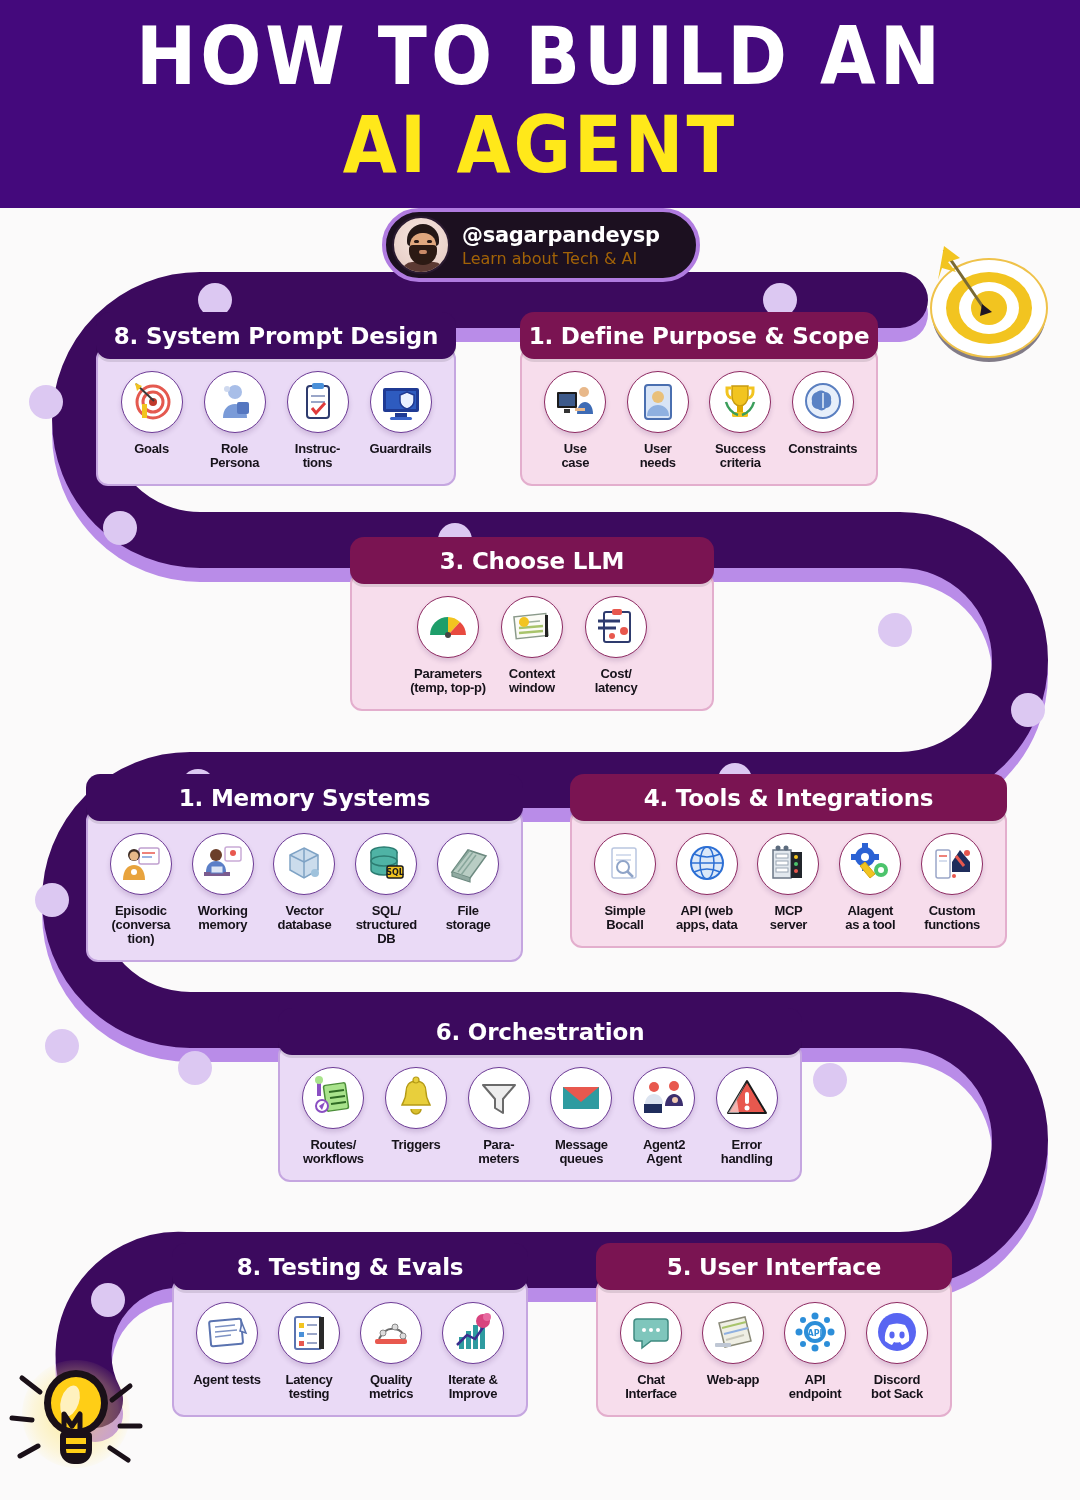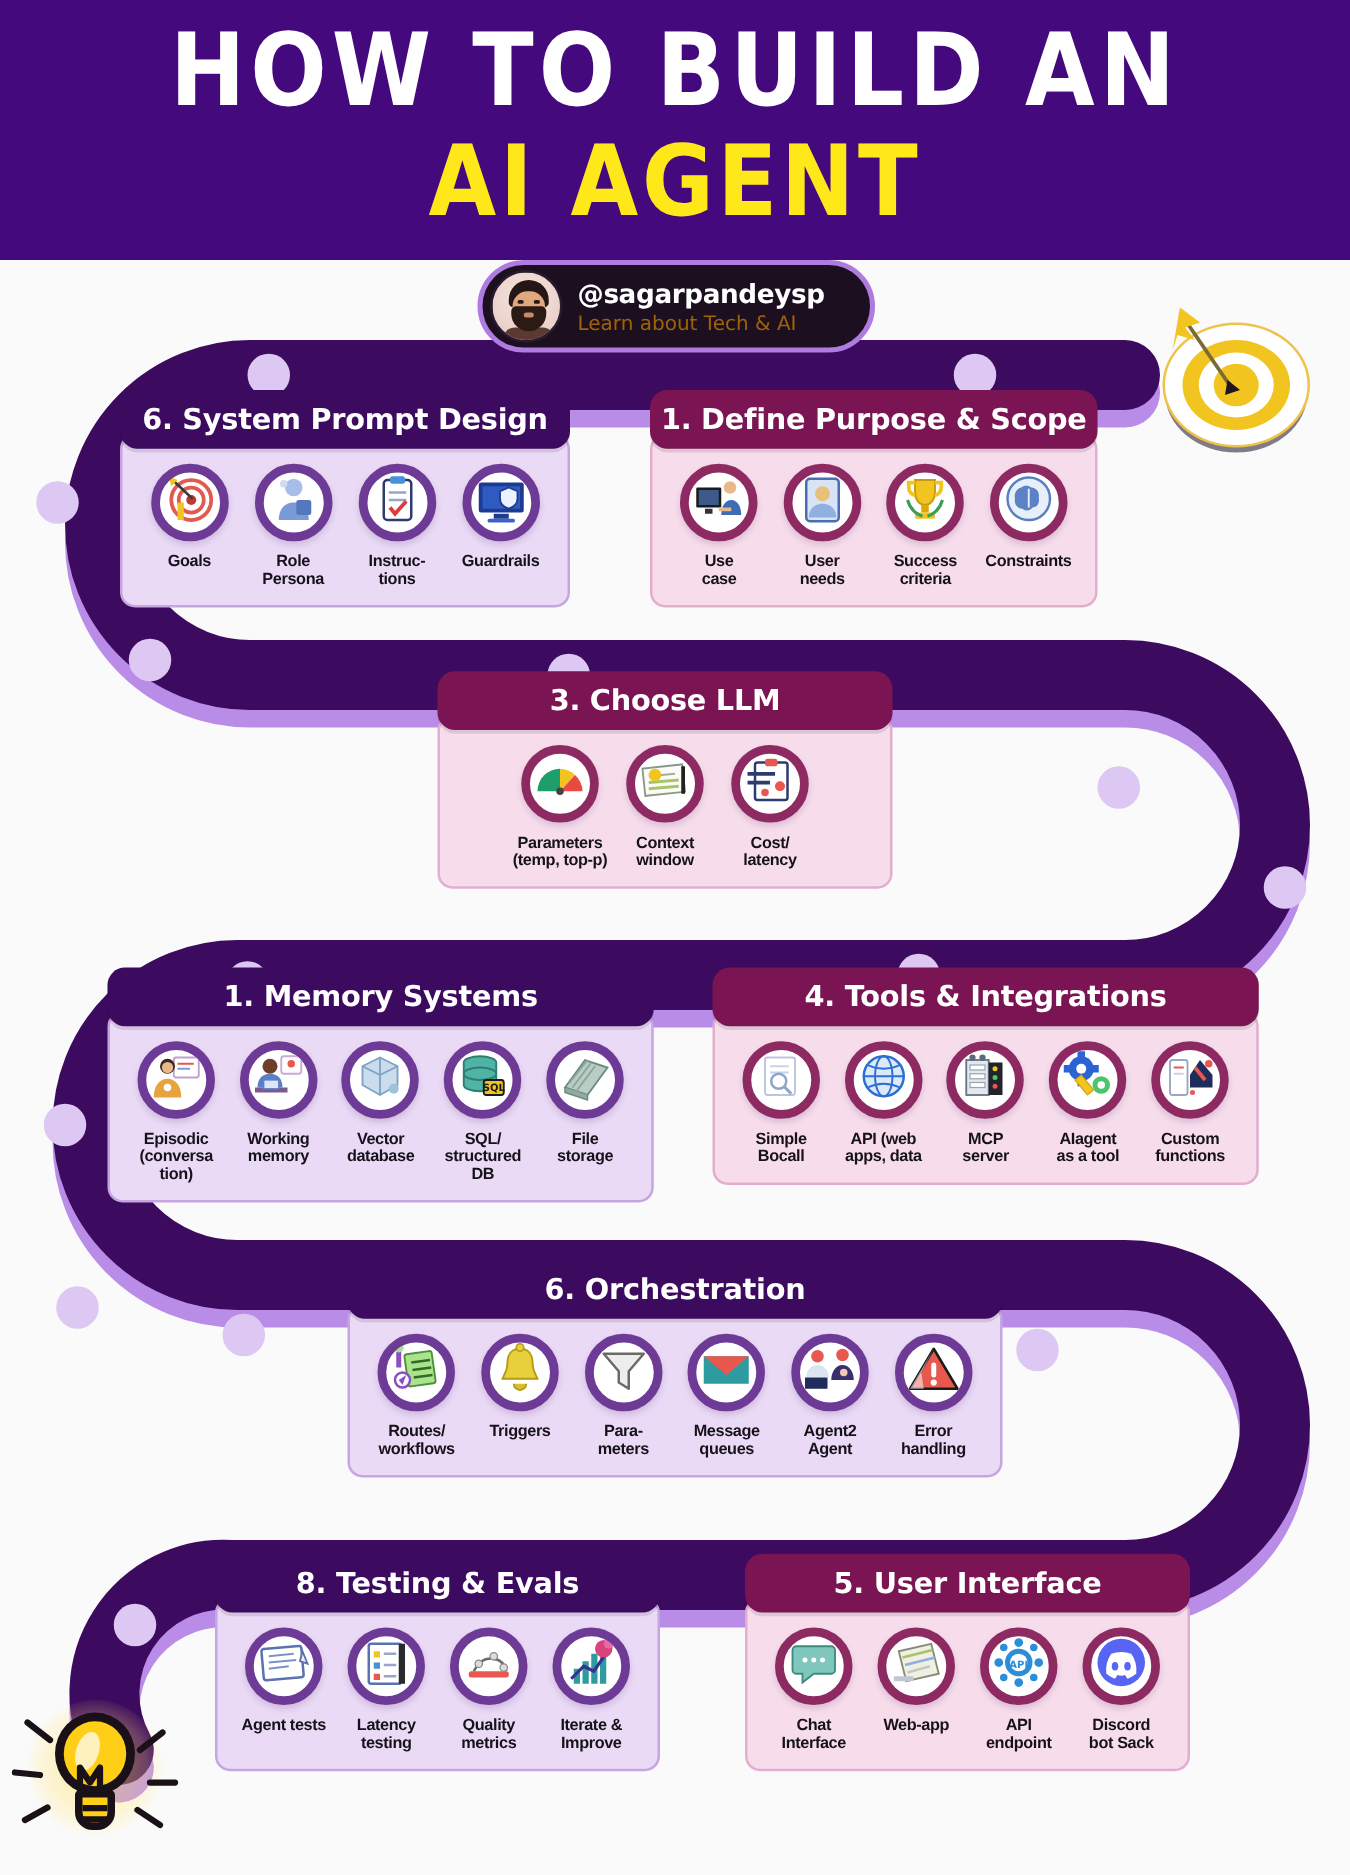--- a/index.html
+++ b/index.html
@@ -88,23 +88,23 @@
   }
   .theme-purple .card-head { background:#3C0A5E; }
   .theme-purple .card-body { background:#EADAF6; border:2px solid #c5a6e0; }
   .theme-purple .item-circle { border-color:#6d3b96; }
   .theme-magenta .card-head { background:#7A1452; }
   .theme-magenta .card-body { background:#F7DDEC; border:2px solid #e3aecd; }
   .theme-magenta .item-circle { border-color:#8e2a62; }
 
   .item { width:84px; display:flex; flex-direction:column; align-items:center; }
   .item-circle {
-    width:62px; height:62px; border-radius:50%; background:#fff; border:7px solid #0f172a;
+    width:62px; height:62px; border-radius:50%; background:#fff; border:1px solid #0f172a;
     position:relative; overflow:hidden; box-shadow:0 3px 5px rgba(60,20,90,.16);
-    display:flex; align-items:flex-start; justify-content:center;
+    display:flex; align-items:center; justify-content:center;
   }
   .item-label {
     margin-top:9px; text-align:center; font-size:13px; font-weight:700; color:#16121a;
     line-height:1.08; font-family:Liberation Sans, sans-serif; letter-spacing:-.3px;
   }
   .ico { width:44px; height:44px; display:block; }
 </style>
 </head>
 <body>
 
@@ -190,21 +190,21 @@
     <div class="bulb-base">
       <div class="bulb-line" style="top:6px;"></div>
       <div class="bulb-line" style="top:15px;"></div>
     </div>
     <svg width="40" height="34" style="position:absolute;left:50px;top:52px;">
       <path d="M6 30 L6 10 L14 22 L22 10 L22 30" fill="none" stroke="#1a1018" stroke-width="5" stroke-linejoin="round"></path>
     </svg>
   </div>
 
   <div class="card theme-purple" style="left:96px; top:312px; width:360px;">
-    <div class="card-head">6. System Prompt Design</div>
+    <div class="card-head">8. System Prompt Design</div>
     <div class="card-body">
       <div class="item">
         <div class="item-circle">
           <svg class="ico" viewBox="0 0 44 44">
               <circle cx="23" cy="22" r="16" fill="#fff" stroke="#E4594F" stroke-width="3"></circle>
               <circle cx="23" cy="22" r="10" fill="#fff" stroke="#E4594F" stroke-width="3"></circle>
               <circle cx="23" cy="22" r="4" fill="#C0392B"></circle>
               <line x1="6" y1="4" x2="24" y2="21" stroke="#3a3a3a" stroke-width="2"></line>
               <polygon points="5,3 12,6 7,11" fill="#F2C420"></polygon>
               <rect x="12" y="24" width="5" height="14" fill="#F2C420"></rect>

